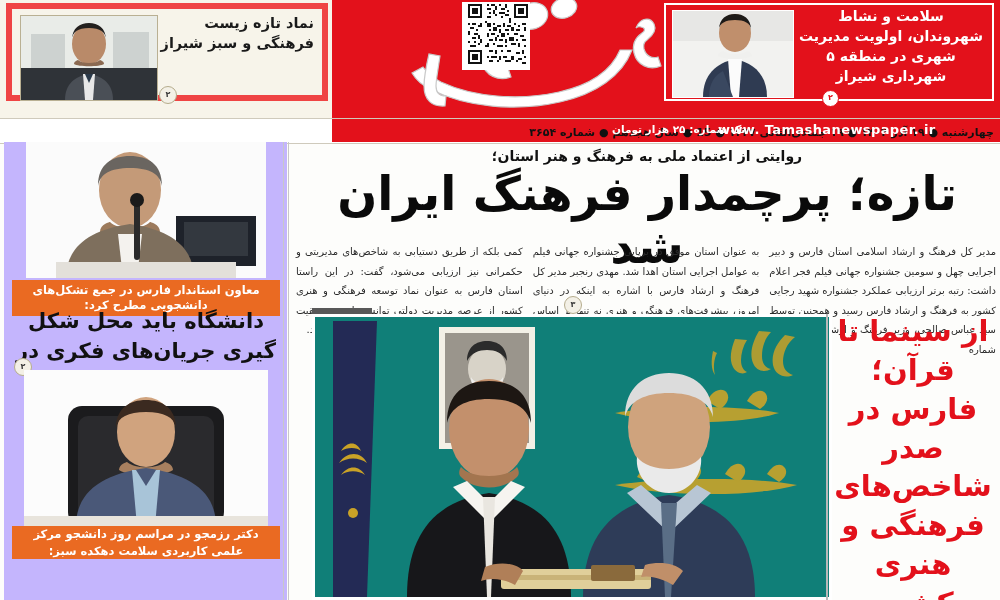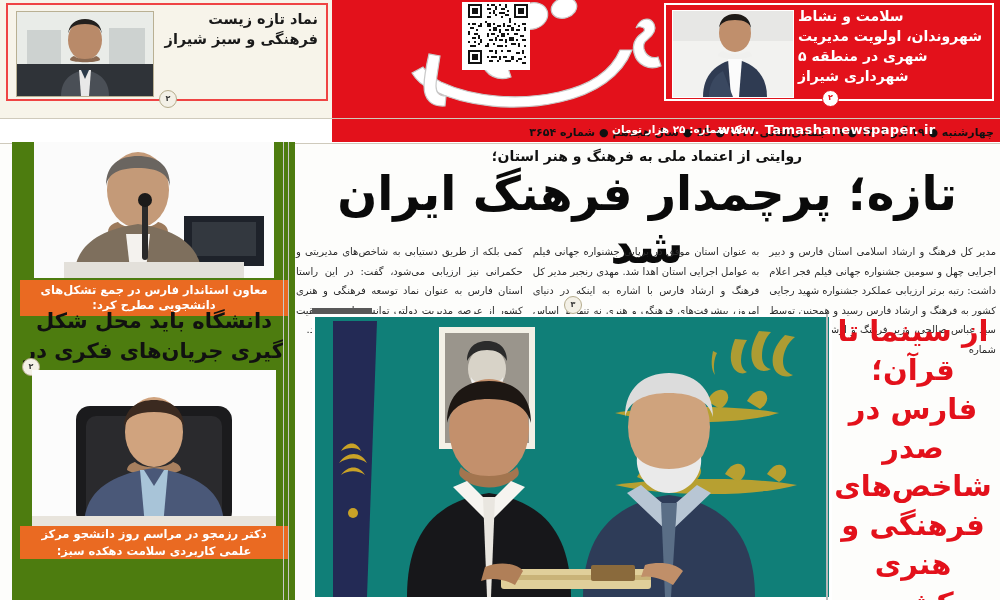--- a/index.html
+++ b/index.html
@@ -11,37 +11,37 @@
   }
   .page{position:relative;width:1000px;height:600px;background:#fdfdfb;}
 
   
   .masthead{position:absolute;left:0;top:0;width:1000px;height:118px;}
   .mast-red{position:absolute;left:332px;top:0;width:668px;height:118px;background:#e3111b;}
   .mast-left{position:absolute;left:0;top:0;width:334px;height:118px;background:#f7f4ea;}
 
   
   .promo-left{position:absolute;left:6px;top:3px;width:322px;height:98px;
-    border:2px solid #ef4444;background:#f7f4ea;box-sizing:border-box;}
+    border:6px solid #ef4444;background:#f7f4ea;box-sizing:border-box;}
   .promo-left-photo{position:absolute;left:8px;top:6px;width:136px;height:84px;
     border:1px solid #b9b093;overflow:hidden;background:#cfd5d8;}
   .promo-left-text{position:absolute;right:8px;top:4px;width:166px;
     text-align:right;direction:rtl;color:#1a1a1a;
     font-weight:bold;font-size:14.5px;line-height:1.38;letter-spacing:-.3px;}
   .pagedot{position:absolute;width:16px;height:16px;border-radius:50%;
     background:#f3f0e6;border:1px solid #b5ac8c;color:#3a3a3a;
     font-size:8px;line-height:15px;text-align:center;font-weight:bold;}
 
   
   .promo-right{position:absolute;right:6px;top:3px;width:330px;height:98px;
     border:2px solid #ffffff;box-sizing:border-box;}
   .promo-right-photo{position:absolute;left:6px;top:5px;width:120px;height:86px;
     border:1px solid #ffffff;overflow:hidden;background:#cfd5d8;}
   .promo-right-text{position:absolute;right:8px;top:2px;width:186px;
-    text-align:left;direction:rtl;color:#ffffff;
+    text-align:center;direction:rtl;color:#ffffff;
     font-weight:bold;font-size:14px;line-height:1.42;letter-spacing:-.3px;}
   .pagedot-red{position:absolute;width:15px;height:15px;border-radius:50%;
     background:#ffffff;border:1px solid #e3111b;color:#e3111b;
     font-size:8px;line-height:14px;text-align:center;font-weight:bold;}
 
   
   .logo-wrap{position:absolute;left:336px;top:-6px;width:330px;height:128px;}
   .qr{position:absolute;left:462px;top:2px;width:64px;height:64px;background:#ffffff;padding:2px;}
   .qr svg{display:block;}
 
@@ -53,21 +53,21 @@
     direction:rtl;color:#111;font-size:11px;font-weight:bold;white-space:nowrap;}
   .price{position:absolute;left:612px;top:4px;color:#fff;font-size:10.5px;
     font-weight:bold;direction:rtl;white-space:nowrap;}
   .site{position:absolute;left:718px;top:3px;color:#fff;font-size:13px;
     font-weight:bold;direction:ltr;letter-spacing:.4px;white-space:nowrap;}
 
   
   .main{position:absolute;left:0;top:142px;width:1000px;height:458px;}
 
   
-  .colL{position:absolute;left:12px;top:0;width:283px;height:458px;background:#4d7c0f;}
+  .colL{position:absolute;left:4px;top:0;width:283px;height:458px;background:#c4b5fd;}
   .colL-sep{position:absolute;left:283px;top:0;width:1px;height:458px;background:#c8c8c8;}
   .colL-sep2{position:absolute;left:288px;top:0;width:1px;height:458px;background:#c8c8c8;}
   .ph1{position:absolute;left:22px;top:0px;width:240px;height:136px;overflow:hidden;background:#e8e8e8;}
   .kicker-or{position:absolute;left:8px;width:268px;background:#ea6a22;color:#fff;
     direction:rtl;text-align:center;font-size:11.5px;font-weight:bold;
     padding:3px 4px;box-sizing:border-box;line-height:1.3;}
   .headL{position:absolute;left:6px;width:272px;direction:rtl;text-align:center;
     color:#111;font-weight:bold;font-size:21px;line-height:1.45;letter-spacing:-.6px;}
   .ph2{position:absolute;left:20px;top:228px;width:244px;height:156px;overflow:hidden;background:#e8e8e8;}
   .cap-or{position:absolute;left:8px;top:384px;width:268px;background:#ea6a22;color:#fff;

